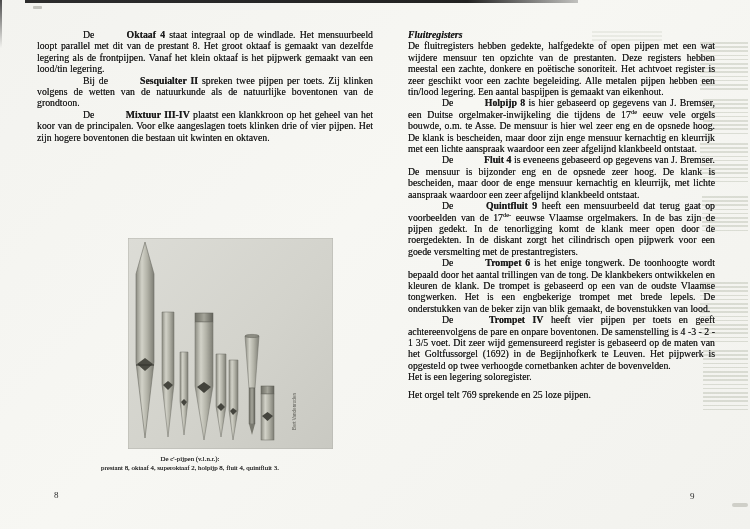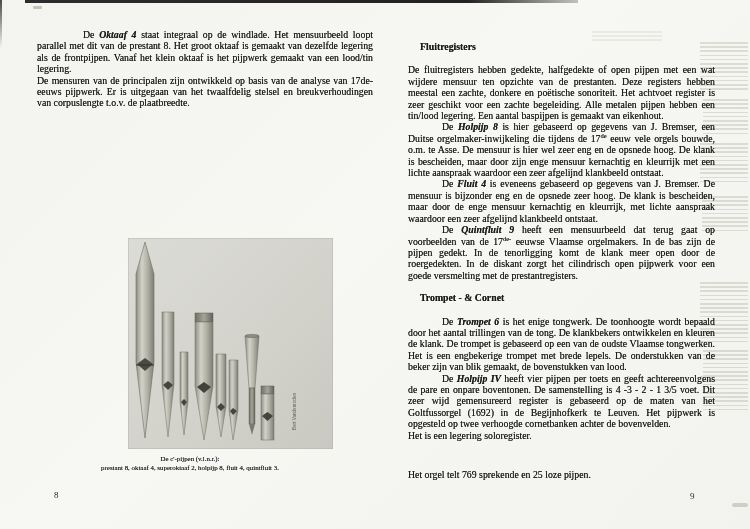--- a/index.html
+++ b/index.html
@@ -13,23 +13,23 @@
     position:absolute;
     font-size:9.8px;line-height:11.4px;
     text-align:justify;
     text-shadow:0 0 .35px rgba(25,25,25,.8);
   }
   #left-col{left:37px;top:29px;width:336px;}
   #right-col{left:408px;top:29px;width:307px;}
   .para{margin:0;}
   #left-col .para.indent{text-indent:46px;}
   #right-col .para.indent{text-indent:34px;}
-  .para.gap{margin-top:28px;}
-  .term{font-weight:bold;font-style:italic;}
-  .heading{font-weight:bold;margin:12px;}
+  .para.gap{margin-top:6px;}
+  .term{font-weight:bold;margin-left:28px;}
+  .heading{font-weight:bold;font-style:italic;margin:0;}
   .heading:not(:first-child){margin-top:11px;}
   sup{font-size:6.5px;line-height:0;vertical-align:super;}
 
   
   #photo{position:absolute;left:128px;top:238px;width:205px;height:211px;}
   #photo svg{display:block;}
 
   
   #caption{
     position:absolute;left:58px;top:454px;width:264px;
@@ -67,21 +67,22 @@
 <div class="artifact ghost" style="left:592px;top:31px;width:70px;height:10px;opacity:.5;"></div>
 <div class="artifact ghost" style="left:700px;top:42px;width:48px;height:48px;"></div>
 <div class="artifact ghost" style="left:703px;top:99px;width:45px;height:38px;"></div>
 <div class="artifact ghost" style="left:700px;top:143px;width:48px;height:41px;"></div>
 <div class="artifact ghost" style="left:702px;top:196px;width:46px;height:38px;"></div>
 <div class="artifact ghost" style="left:700px;top:282px;width:48px;height:62px;"></div>
 <div class="artifact ghost" style="left:703px;top:350px;width:45px;height:60px;"></div>
 
 <div class="page-col" id="left-col">
     <p class="para indent">De <span class="term">Oktaaf 4</span> staat integraal op de windlade. Het mensuurbeeld loopt parallel met dit van de prestant 8. Het groot oktaaf is gemaakt van dezelfde legering als de frontpijpen. Vanaf het klein oktaaf is het pijpwerk gemaakt van een lood/tin legering.</p>
-    <p class="para">De mensuren van de principalen zijn ontwikkeld op basis van de analyse van 17de-eeuws pijpwerk. Er is uitgegaan van het twaalfdelig stelsel en breukverhoudingen van corpuslengte t.o.v. de plaatbreedte.</p>
+    <p class="para indent">Bij de <span class="term">Sesquialter II</span> spreken twee pijpen per toets. Zij klinken volgens de wetten van de natuurkunde als de natuurlijke boventonen van de grondtoon.</p>
+    <p class="para indent">De <span class="term">Mixtuur III-IV</span> plaatst een klankkroon op het geheel van het koor van de principalen. Voor elke aangeslagen toets klinken drie of vier pijpen. Het zijn hogere boventonen die bestaan uit kwinten en oktaven.</p>
   </div>
 
 <div id="photo">
   <svg viewBox="0 0 205 211" width="205" height="211">
     <defs>
       <linearGradient id="paperbg" x1="0" y1="0" x2="1" y2="1">
         <stop offset="0" stop-color="#dcdcd6"></stop>
         <stop offset="0.55" stop-color="#d3d3cc"></stop>
         <stop offset="1" stop-color="#c9c9c2"></stop>
       </linearGradient>
@@ -136,21 +137,20 @@
   <div>De c'-pijpen (v.l.n.r.):</div>
   <div>prestant 8, oktaaf 4, superoktaaf 2, holpijp 8, fluit 4, quintfluit 3.</div>
 </div>
 
 <div class="page-col" id="right-col">
     <div class="heading">Fluitregisters</div>
     <p class="para">De fluitregisters hebben gedekte, halfgedekte of open pijpen met een wat wijdere mensuur ten opzichte van de prestanten. Deze registers hebben meestal een zachte, donkere en poëtische sonoriteit. Het achtvoet register is zeer geschikt voor een zachte begeleiding. Alle metalen pijpen hebben een tin/lood legering. Een aantal baspijpen is gemaakt van eikenhout.</p>
     <p class="para indent">De <span class="term">Holpijp 8</span> is hier gebaseerd op gegevens van J. Bremser, een Duitse orgelmaker-inwijkeling die tijdens de 17<sup>de</sup> eeuw vele orgels bouwde, o.m. te Asse. De mensuur is hier wel zeer eng en de opsnede hoog. De klank is bescheiden, maar door zijn enge mensuur kernachtig en kleurrijk met een lichte aanspraak waardoor een zeer afgelijnd klankbeeld ontstaat.</p>
     <p class="para indent">De <span class="term">Fluit 4</span> is eveneens gebaseerd op gegevens van J. Bremser. De mensuur is bijzonder eng en de opsnede zeer hoog. De klank is bescheiden, maar door de enge mensuur kernachtig en kleurrijk, met lichte aanspraak waardoor een zeer afgelijnd klankbeeld ontstaat.</p>
     <p class="para indent">De <span class="term">Quintfluit 9</span> heeft een mensuurbeeld dat terug gaat op voorbeelden van de 17<sup>de-</sup> eeuwse Vlaamse orgelmakers. In de bas zijn de pijpen gedekt. In de tenorligging komt de klank meer open door de roergedekten. In de diskant zorgt het cilindrisch open pijpwerk voor een goede versmelting met de prestantregisters.</p>
-    <div class="heading">Trompet - &amp; Cornet</div>
     <p class="para indent">De <span class="term">Trompet 6</span> is het enige tongwerk. De toonhoogte wordt bepaald door het aantal trillingen van de tong. De klankbekers ontwikkelen en kleuren de klank. De trompet is gebaseerd op een van de oudste Vlaamse tongwerken. Het is een engbekerige trompet met brede lepels. De onderstukken van de beker zijn van blik gemaakt, de bovenstukken van lood.</p>
-    <p class="para indent">De <span class="term">Holpijp IV</span> heeft vier pijpen per toets en geeft achtereenvolgens de pare en onpare boventonen. De samenstelling is 4 -3 - 2 - 1 3/5 voet. Dit zeer wijd gemensureerd register is gebaseerd op de maten van het Goltfussorgel (1692) in de Begijnhofkerk te Leuven. Het pijpwerk is opgesteld op twee verhoogde cornetbanken achter de bovenvelden.</p>
+    <p class="para indent">De <span class="term">Trompet IV</span> heeft vier pijpen per toets en geeft achtereenvolgens de pare en onpare boventonen. De samenstelling is 4 -3 - 2 - 1 3/5 voet. Dit zeer wijd gemensureerd register is gebaseerd op de maten van het Goltfussorgel (1692) in de Begijnhofkerk te Leuven. Het pijpwerk is opgesteld op twee verhoogde cornetbanken achter de bovenvelden.</p>
     <p class="para">Het is een legering soloregister.</p>
     <p class="para gap">Het orgel telt 769 sprekende en 25 loze pijpen.</p>
   </div>
 
 <div class="pagenum" id="pagenum-left">8</div>
 <div class="pagenum" id="pagenum-right">9</div>
 
 </body></html>

